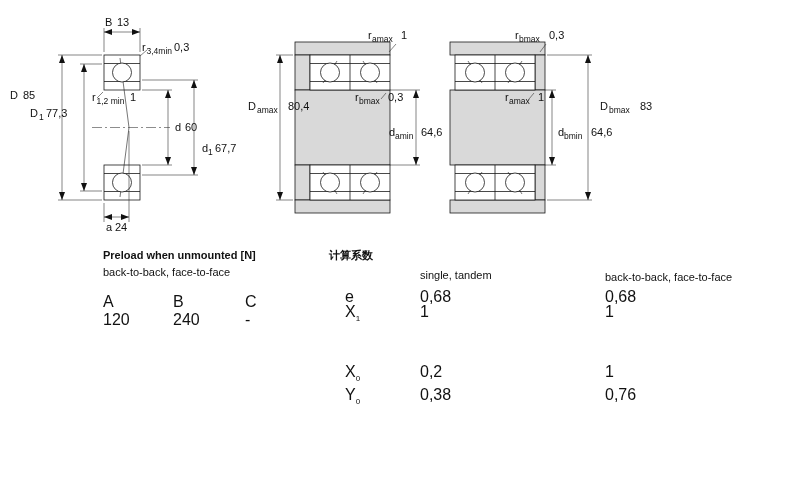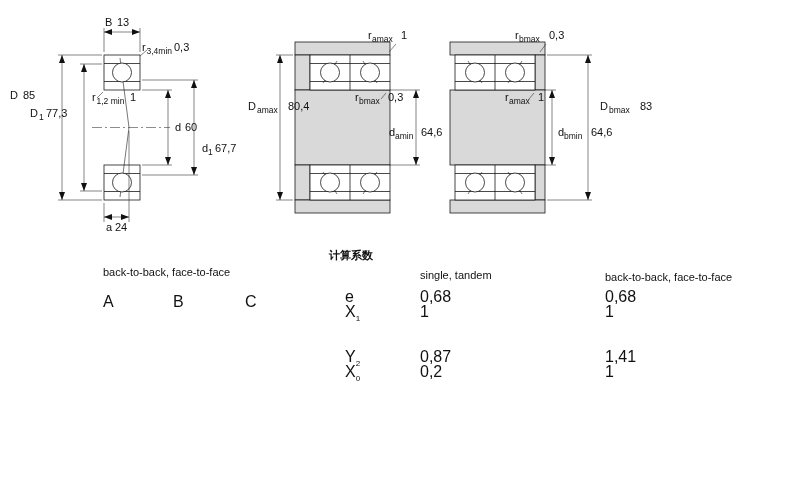--- a/index.html
+++ b/index.html
@@ -160,45 +160,51 @@
       <text x="600" y="110">D</text>
       <text x="609" y="113" class="sub">bmax</text>
       <text x="640" y="110">83</text>
 
       <text x="558" y="136">d</text>
       <text x="564" y="139" class="sub">bmin</text>
       <text x="591" y="136">64,6</text>
     </g>
   </svg>
 
+  <div class="abs bold" style="left:103px;top:249px">Preload when unmounted [N]</div>
   <div class="abs" style="left:103px;top:266px">back-to-back, face-to-face</div>
   <div class="prow" style="top:293px">
     <span class="c0">A</span>
     <span class="c1">B</span>
     <span class="c2">C</span>
   </div>
+  <div class="prow" style="top:311px">
+    <span class="c0">120</span>
+    <span class="c1">240</span>
+    <span class="c2">-</span>
+  </div>
 
   <div class="abs bold" style="left:329px;top:249px">计算系数</div>
   <div class="abs" style="left:420px;top:269px">single, tandem</div>
   <div class="abs" style="left:605px;top:271px">back-to-back, face-to-face</div>
 
   <div class="frow" style="top:288px">
     <span class="c0"><span>e</span><sub></sub></span>
     <span class="c1">0,68</span>
     <span class="c2">0,68</span>
   </div>
   <div class="frow" style="top:303px">
     <span class="c0"><span>X</span><sub>1</sub></span>
     <span class="c1">1</span>
     <span class="c2">1</span>
   </div>
-  <div class="frow" style="top:348px">
-    <span class="c0"><span>Y</span><sub>2</sub></span>
-    <span class="c1">0,87</span>
-    <span class="c2">1,41</span>
-  </div>
   <div class="frow" style="top:363px">
     <span class="c0"><span>X</span><sub>0</sub></span>
     <span class="c1">0,2</span>
     <span class="c2">1</span>
   </div>
+  <div class="frow" style="top:386px">
+    <span class="c0"><span>Y</span><sub>0</sub></span>
+    <span class="c1">0,38</span>
+    <span class="c2">0,76</span>
+  </div>
 
 </div>
 
 </body></html>

